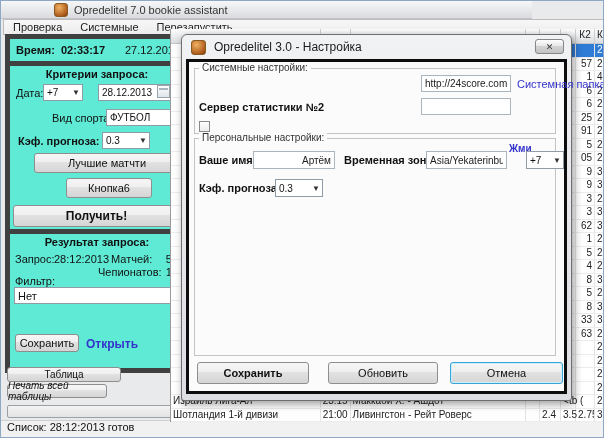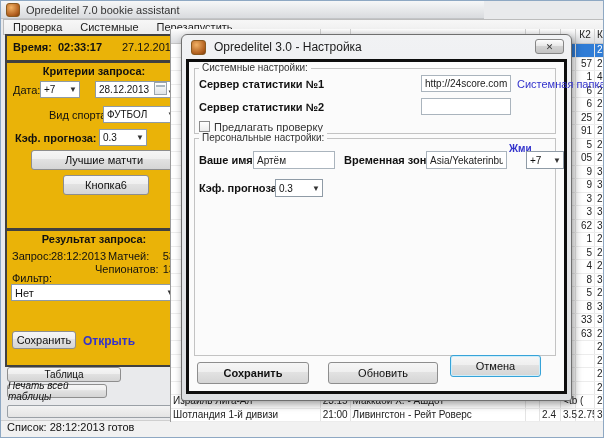--- a/index.html
+++ b/index.html
@@ -3,21 +3,21 @@
 <meta charset="utf-8">
 <style>
   html,body{margin:0;padding:0;background:#c9d4e0;}
   #screen{position:relative;width:604px;height:438px;overflow:hidden;
     font-family:"Liberation Sans",sans-serif;background:#e9eaec;
     border:1px solid #8ea8c3;box-sizing:border-box;}
   .abs{position:absolute;}
   
   .titlebar{left:0;top:0;width:483px;height:17px;
     background:linear-gradient(#f6f7f8,#d9dbde);border-bottom:1px solid #c2c4c7;
-    display:flex;align-items:center;font-size:11px;color:#333;}
+    display:flex;align-items:center;font-size:11px;color:#333;padding-left:48px;}
   .app-ico{width:12px;height:12px;border-radius:3px;margin:0 6px 0 5px;
     background:radial-gradient(circle at 35% 30%,#f2b266,#b05e1d 70%,#7d3c0d);
     border:1px solid #8a5a20;}
   .menubar{left:2px;top:18px;width:599px;height:14px;background:linear-gradient(#f7f7f7,#ededed);
     border:1px solid #bcbcbc;display:flex;align-items:center;font-size:11px;color:#222;}
   .menuitem{padding:16px 9px;cursor:default;}
   
   .table{left:169px;top:28px;width:436px;height:393px;background:#fff;
     border-left:1px solid #9a9a9a;overflow:hidden;z-index:1;font-size:10px;color:#222;}
   .thead{display:flex;height:14px;background:linear-gradient(#fdfdfd,#e8e9eb 60%,#dcdde0);
@@ -32,21 +32,21 @@
   .tc.c4{width:14px;}
   .tc.c5{width:21px;}
   .tc.c6{width:15px;}
   .tc.c7{width:19px;text-align:right;}
   .tc.c8{width:12px;border-right:none;}
   .tc.of{overflow:visible;}
   .trow.selected .tc{background:var(--selection);color:#fff;}
   .trow.selected .tc.league,.trow.selected .tc.time,.trow.selected .tc.match{background:#fff;}
   .thead .tc.c7{text-align:center;}
   
-  .panelbox{border:2px solid #404040;background:#eab308;font-size:11px;color:#111;}
+  .panelbox{border:5px solid #404040;background:#5eead4;font-size:11px;color:#111;}
   .grouphead{font-weight:bold;text-align:center;padding-top:2px;}
   .lbl{position:absolute;white-space:nowrap;}
   .combo{position:absolute;background:#fff;border:1px solid #8f9ba6;box-sizing:border-box;
     font-size:10px;display:flex;align-items:center;padding-left:3px;color:#111;}
   .combo .arrow{margin-left:auto;padding-right:2px;font-size:8px;color:#333;}
   .btn{position:absolute;box-sizing:border-box;border:1px solid #8e8e8e;border-radius:3px;
     background:linear-gradient(#f6f6f6,#efefef 45%,#e2e2e2 46%,#d5d5d5);
     font-family:"Liberation Sans",sans-serif;font-size:11px;color:#111;
     display:flex;align-items:center;justify-content:center;}
   .link{color:var(--link);cursor:pointer;white-space:nowrap;}
@@ -449,20 +449,21 @@
       <span>ФУТБОЛ</span>
       <span class="arrow">▼</span>
     </div>
     <span class="lbl" style="left:8px;top:69px;font-weight:bold;">Кэф. прогноза:</span>
     <div class="combo" style="left:92px;top:66px;width:48px;height:17px;">
       <span>0.3</span>
       <span class="arrow">▼</span>
     </div>
     <div class="btn" style="left:24px;top:87px;width:146px;height:20px;">Лучшие матчти</div>
     <div class="btn" style="left:56px;top:112px;width:86px;height:20px;">Кнопка6</div>
+    <div class="btn" style="left:3px;top:139px;width:167px;height:22px;font-weight:bold;font-size:12px;">Получить!</div>
   </div>
 
   <div class="abs panelbox" style="left:4px;top:228px;width:174px;height:134px;">
     <div class="grouphead">Результат запроса:</div>
     <span class="lbl" style="left:5px;top:19px;">Запрос:</span>
     <span class="lbl" style="left:44px;top:19px;">28:12:2013</span>
     <span class="lbl" style="left:101px;top:19px;">Матчей:</span>
     <span class="lbl" style="right:6px;top:19px;">53</span>
     <span class="lbl" style="left:88px;top:32px;">Чепионатов:</span>
     <span class="lbl" style="right:6px;top:32px;">13</span>
@@ -489,46 +490,44 @@
       <span>Opredelitel 3.0 - Настройка</span>
     </div>
     <div class="closebtn">
       <span>✕</span>
     </div>
 
     <div class="blackpanel">
 
       <div class="groupbox" style="left:5px;top:6px;right:8px;height:64px;">
         <span class="grouplabel">Системные настройки:</span>
-        <span class="blab" style="left:4px;top:9px;">Сервер статистики №1</span>
         <input class="tinput" style="left: 226px; top: 6px; width: 90px; height: 17px;" value="http://24score.com/">
         <span class="lbl link" style="left:322px;top:9px;font-size:11px;">Системная папка</span>
         <span class="blab" style="left:4px;top:32px;">Сервер статистики №2</span>
         <input class="tinput" style="left: 226px; top: 29px; width: 90px; height: 17px;" value="">
         <span class="checkbox" style="left:4px;top:52px;"></span>
-        <span class="lbl" style="left:19px;top:52px;font-size:11px;color:#333;">Предлагать проверку</span>
       </div>
 
       <div class="groupbox" style="left:5px;top:76px;right:8px;bottom:35px;">
         <span class="grouplabel">Персональные настройки:</span>
         <span class="blab" style="left:4px;top:15px;">Ваше имя:</span>
-        <input class="tinput" style="left: 58px; top: 12px; width: 82px; height: 18px;" value="Артём">
+        <input class="tinput" style="left: 58px; top: 12px; width: 82px; height: 18px; text-align: right;" value="Артём">
         <span class="blab" style="left:149px;top:15px;">Временная зона:</span>
         <input class="tinput" style="left: 231px; top: 12px; width: 81px; height: 18px;" value="Asia/Yekaterinburg">
         <span class="lbl link small-note" style="left:314px;top:4px;font-weight:bold;">Жми</span>
         <div class="combo" style="left:331px;top:12px;width:38px;height:18px;">
           <span>+7</span>
           <span class="arrow">▼</span>
         </div>
         <span class="blab" style="left:4px;top:43px;">Кэф. прогноза:</span>
         <div class="combo" style="left:80px;top:40px;width:48px;height:18px;">
           <span>0.3</span>
           <span class="arrow">▼</span>
         </div>
       </div>
 
       <div class="btn dlg-btn" style="left:8px;bottom:7px;width:112px;font-weight:bold;">Сохранить</div>
       <div class="btn dlg-btn" style="left:139px;bottom:7px;width:110px;">Обновить</div>
-      <div class="btn dlg-btn focused" style="left:261px;bottom:14px;width:91px;">Отмена</div>
+      <div class="btn dlg-btn focused" style="left:261px;bottom:7px;width:113px;">Отмена</div>
     </div>
   </div>
 
 </div>
 
 </body></html>

